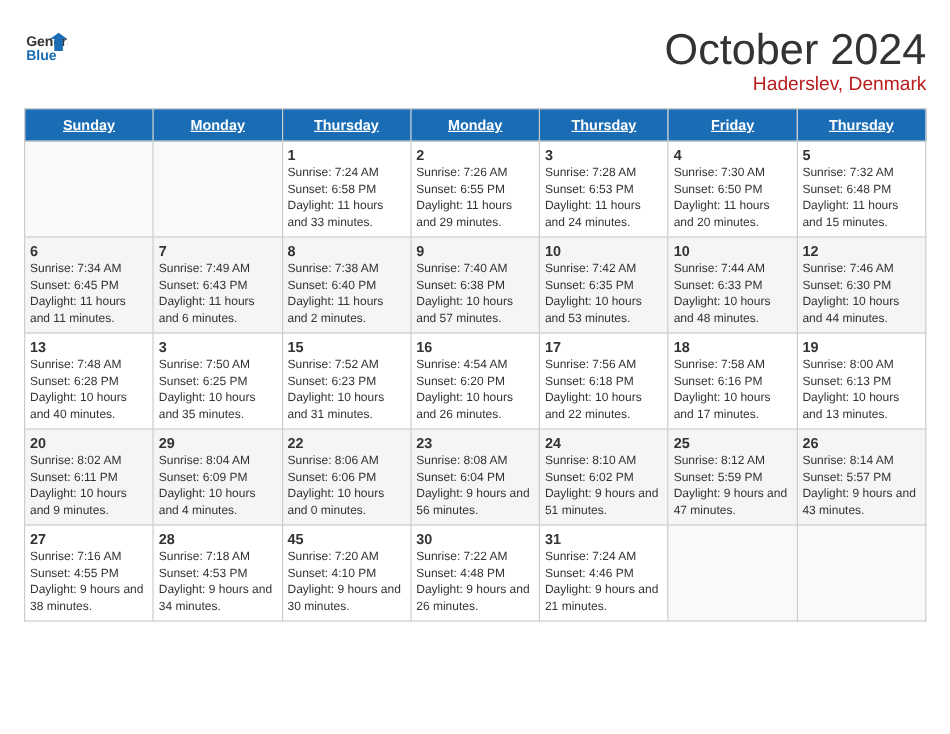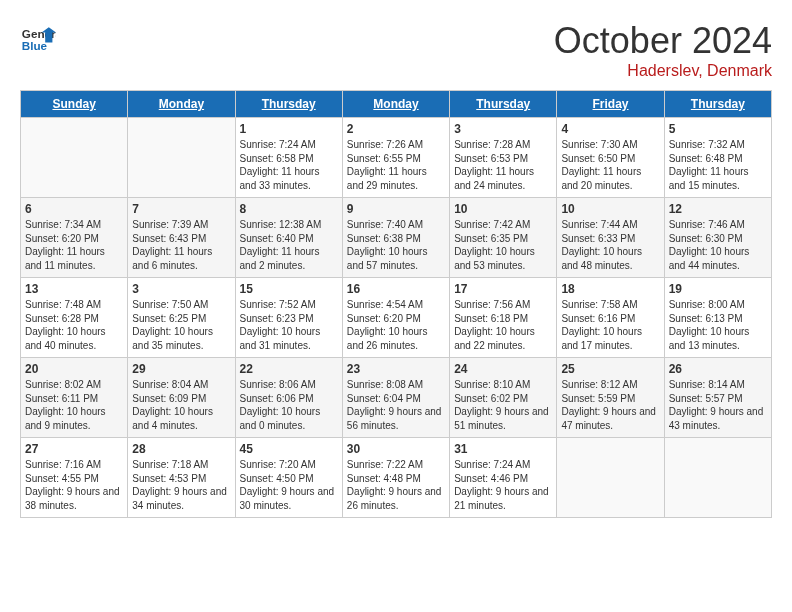--- a/index.html
+++ b/index.html
@@ -145,34 +145,34 @@
           <div class="day-content">Sunrise: 7:32 AM
 Sunset: 6:48 PM
 Daylight: 11 hours
 and 15 minutes.</div>
         </td>
       </tr>
       <tr>
         <td>
           <span class="day-number">6</span>
           <div class="day-content">Sunrise: 7:34 AM
-Sunset: 6:20 PM
+Sunset: 6:45 PM
 Daylight: 11 hours
 and 11 minutes.</div>
         </td>
         <td>
           <span class="day-number">7</span>
-          <div class="day-content">Sunrise: 7:39 AM
+          <div class="day-content">Sunrise: 7:49 AM
 Sunset: 6:43 PM
 Daylight: 11 hours
 and 6 minutes.</div>
         </td>
         <td>
           <span class="day-number">8</span>
-          <div class="day-content">Sunrise: 12:38 AM
+          <div class="day-content">Sunrise: 7:38 AM
 Sunset: 6:40 PM
 Daylight: 11 hours
 and 2 minutes.</div>
         </td>
         <td>
           <span class="day-number">9</span>
           <div class="day-content">Sunrise: 7:40 AM
 Sunset: 6:38 PM
 Daylight: 10 hours
 and 57 minutes.</div>
@@ -312,21 +312,21 @@
         <td>
           <span class="day-number">28</span>
           <div class="day-content">Sunrise: 7:18 AM
 Sunset: 4:53 PM
 Daylight: 9 hours
 and 34 minutes.</div>
         </td>
         <td>
           <span class="day-number">45</span>
           <div class="day-content">Sunrise: 7:20 AM
-Sunset: 4:50 PM
+Sunset: 4:10 PM
 Daylight: 9 hours
 and 30 minutes.</div>
         </td>
         <td>
           <span class="day-number">30</span>
           <div class="day-content">Sunrise: 7:22 AM
 Sunset: 4:48 PM
 Daylight: 9 hours
 and 26 minutes.</div>
         </td>

